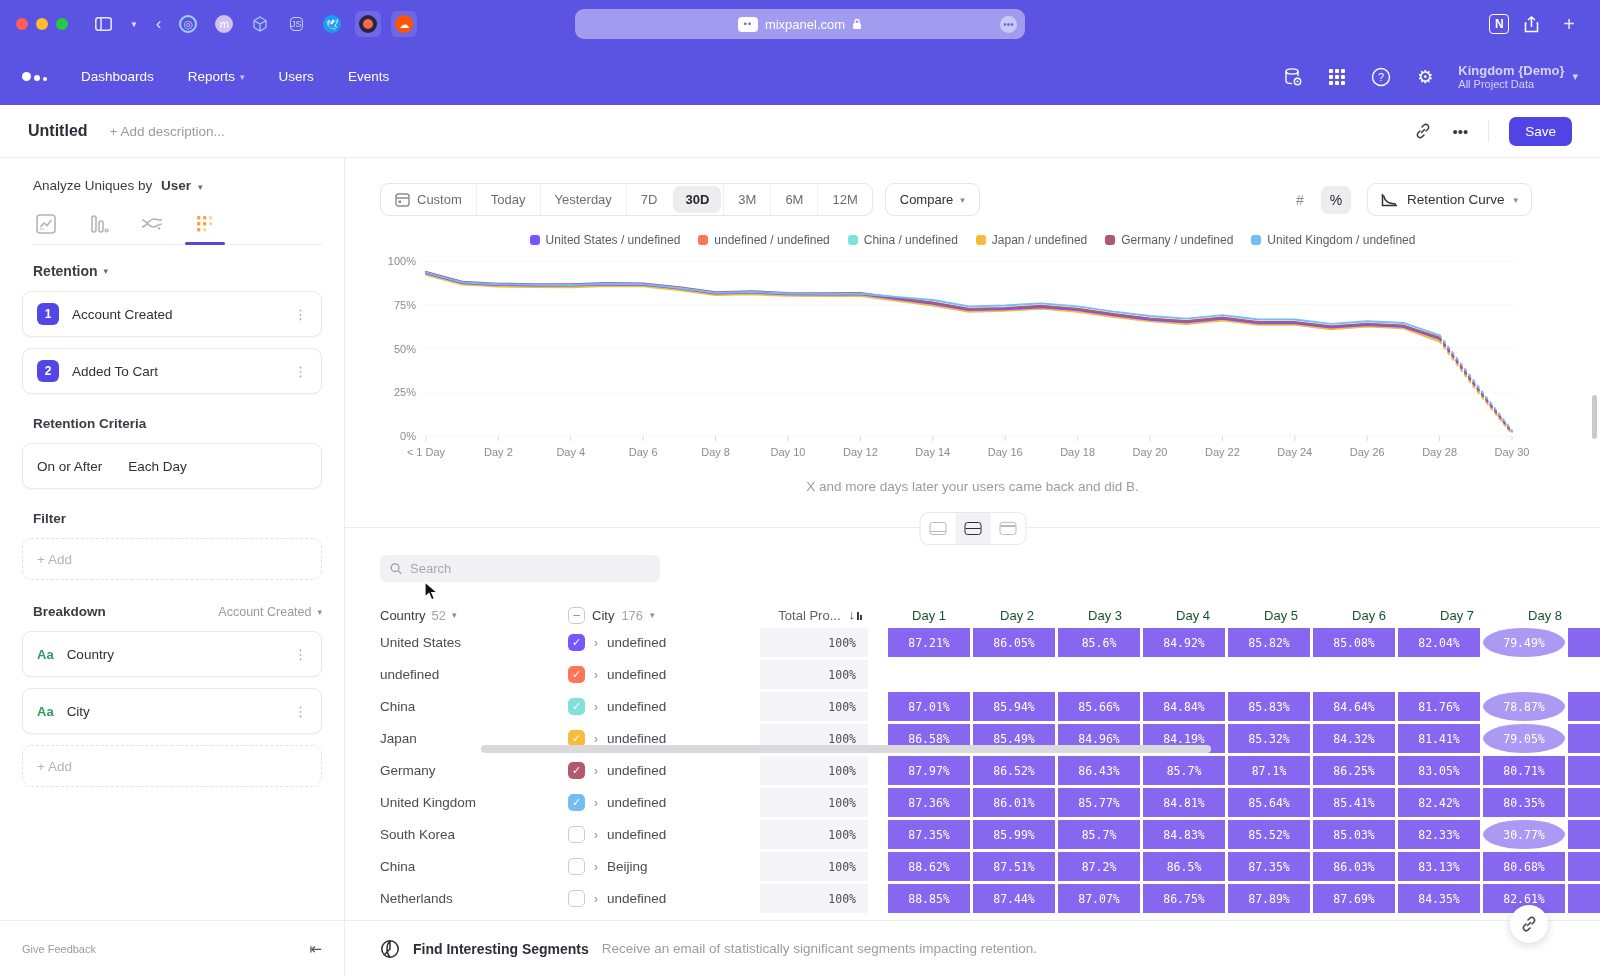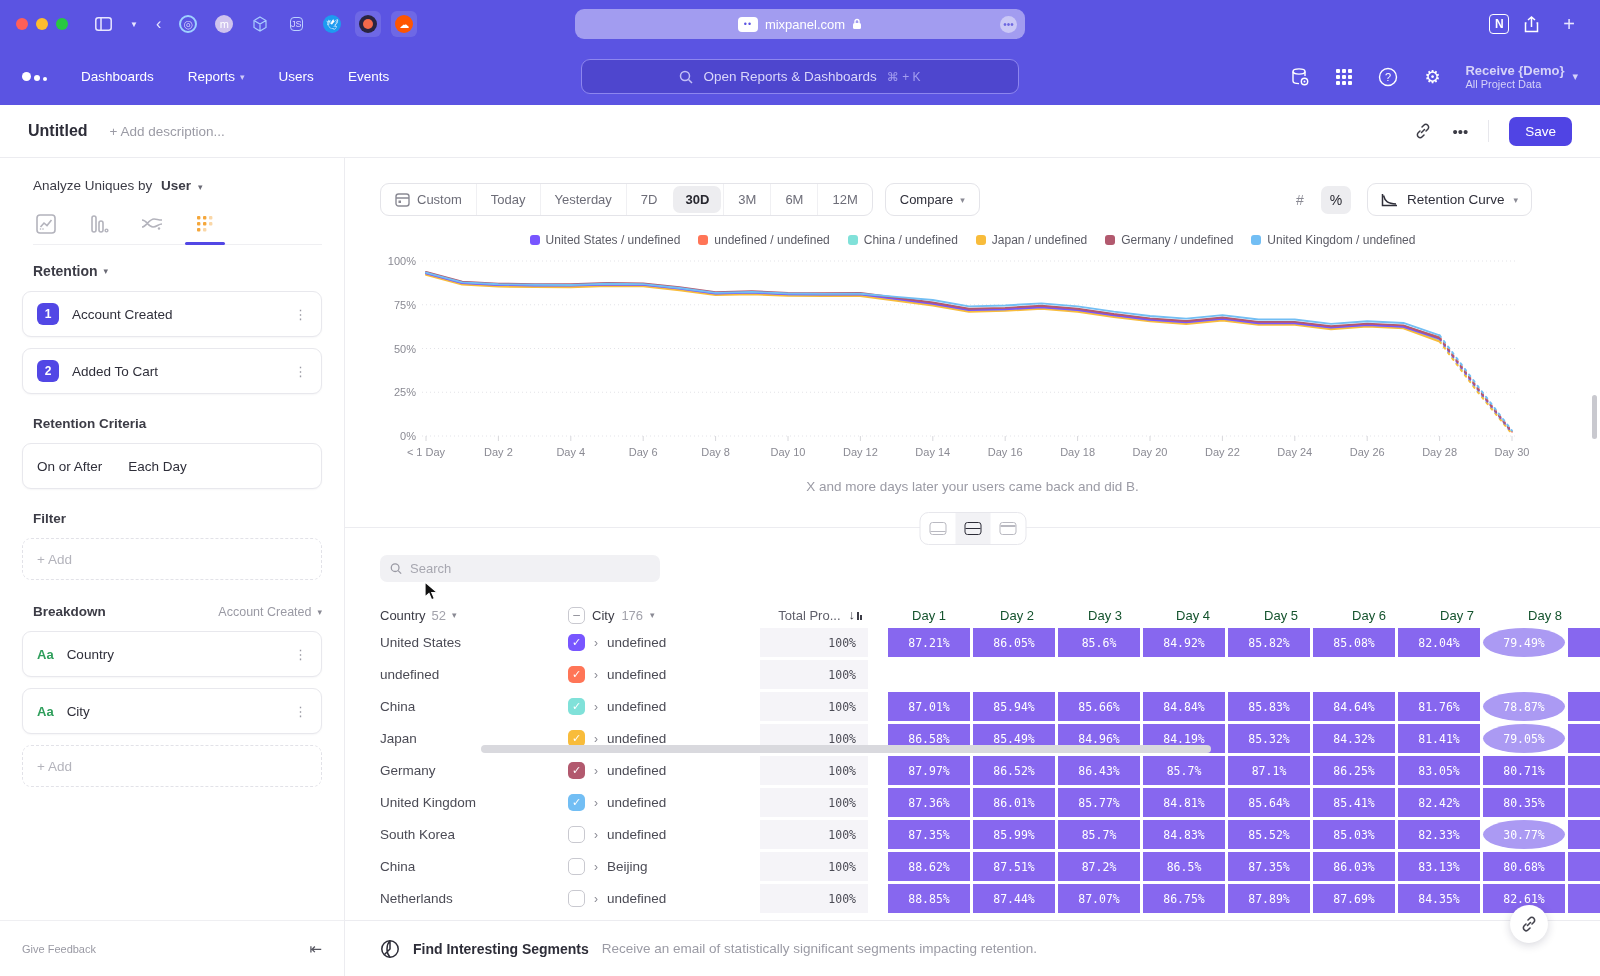--- a/index.html
+++ b/index.html
@@ -218,28 +218,20 @@
           <span>Reports</span>
           <span class="nav-chev">▾</span>
         </span>
       <span class="nav-link">
           <span>Users</span>
         </span>
       <span class="nav-link">
           <span>Events</span>
         </span>
     </div>
-    <div class="nav-search">
-      <svg class="icon" width="14" height="14" viewBox="0 0 14 14">
-          <circle cx="6" cy="6" r="4.5" fill="none" stroke="#c3bff7" stroke-width="1.5"></circle>
-          <line x1="9.5" y1="9.5" x2="13" y2="13" stroke="#c3bff7" stroke-width="1.5"></line>
-        </svg>
-      <span>Open Reports &amp; Dashboards</span>
-      <span class="sc">⌘ + K</span>
-    </div>
     <div class="nav-right">
       <span class="nav-ic">
         <svg class="icon" width="20" height="20" viewBox="0 0 20 20">
             <ellipse cx="9" cy="4.5" rx="6" ry="2.6" fill="none" stroke="#fff" stroke-width="1.4"></ellipse>
             <path d="M3 4.5 V14 c0 1.4 2.7 2.6 6 2.6 M15 4.5 V9" fill="none" stroke="#fff" stroke-width="1.4"></path>
             <circle cx="14.5" cy="14.5" r="3.2" fill="none" stroke="#fff" stroke-width="1.4"></circle>
             <circle cx="14.5" cy="14.5" r="1" fill="#fff"></circle>
           </svg>
       </span>
       <span class="nav-ic">
@@ -259,21 +251,21 @@
       </span>
       <span class="nav-ic">
         <svg class="icon" width="20" height="20" viewBox="0 0 20 20">
             <circle cx="10" cy="10" r="8.5" fill="none" stroke="#fff" stroke-width="1.4"></circle>
             <text x="10" y="14" text-anchor="middle" font-size="11" fill="#fff" font-family="Liberation Sans,sans-serif">?</text>
           </svg>
       </span>
       <span class="nav-ic" style="font-size:18px;">⚙</span>
       <span class="proj">
         <span>
-            <b>Receive {Demo}</b>
+            <b>Kingdom {Demo}</b>
         <span>All Project Data</span>
           </span>
         <span class="nav-chev">▾</span>
       </span>
     </div>
   </div>
 
   <div class="rhead">
     <span class="rtitle">Untitled</span>
     <span class="rdesc">+ Add description...</span>

